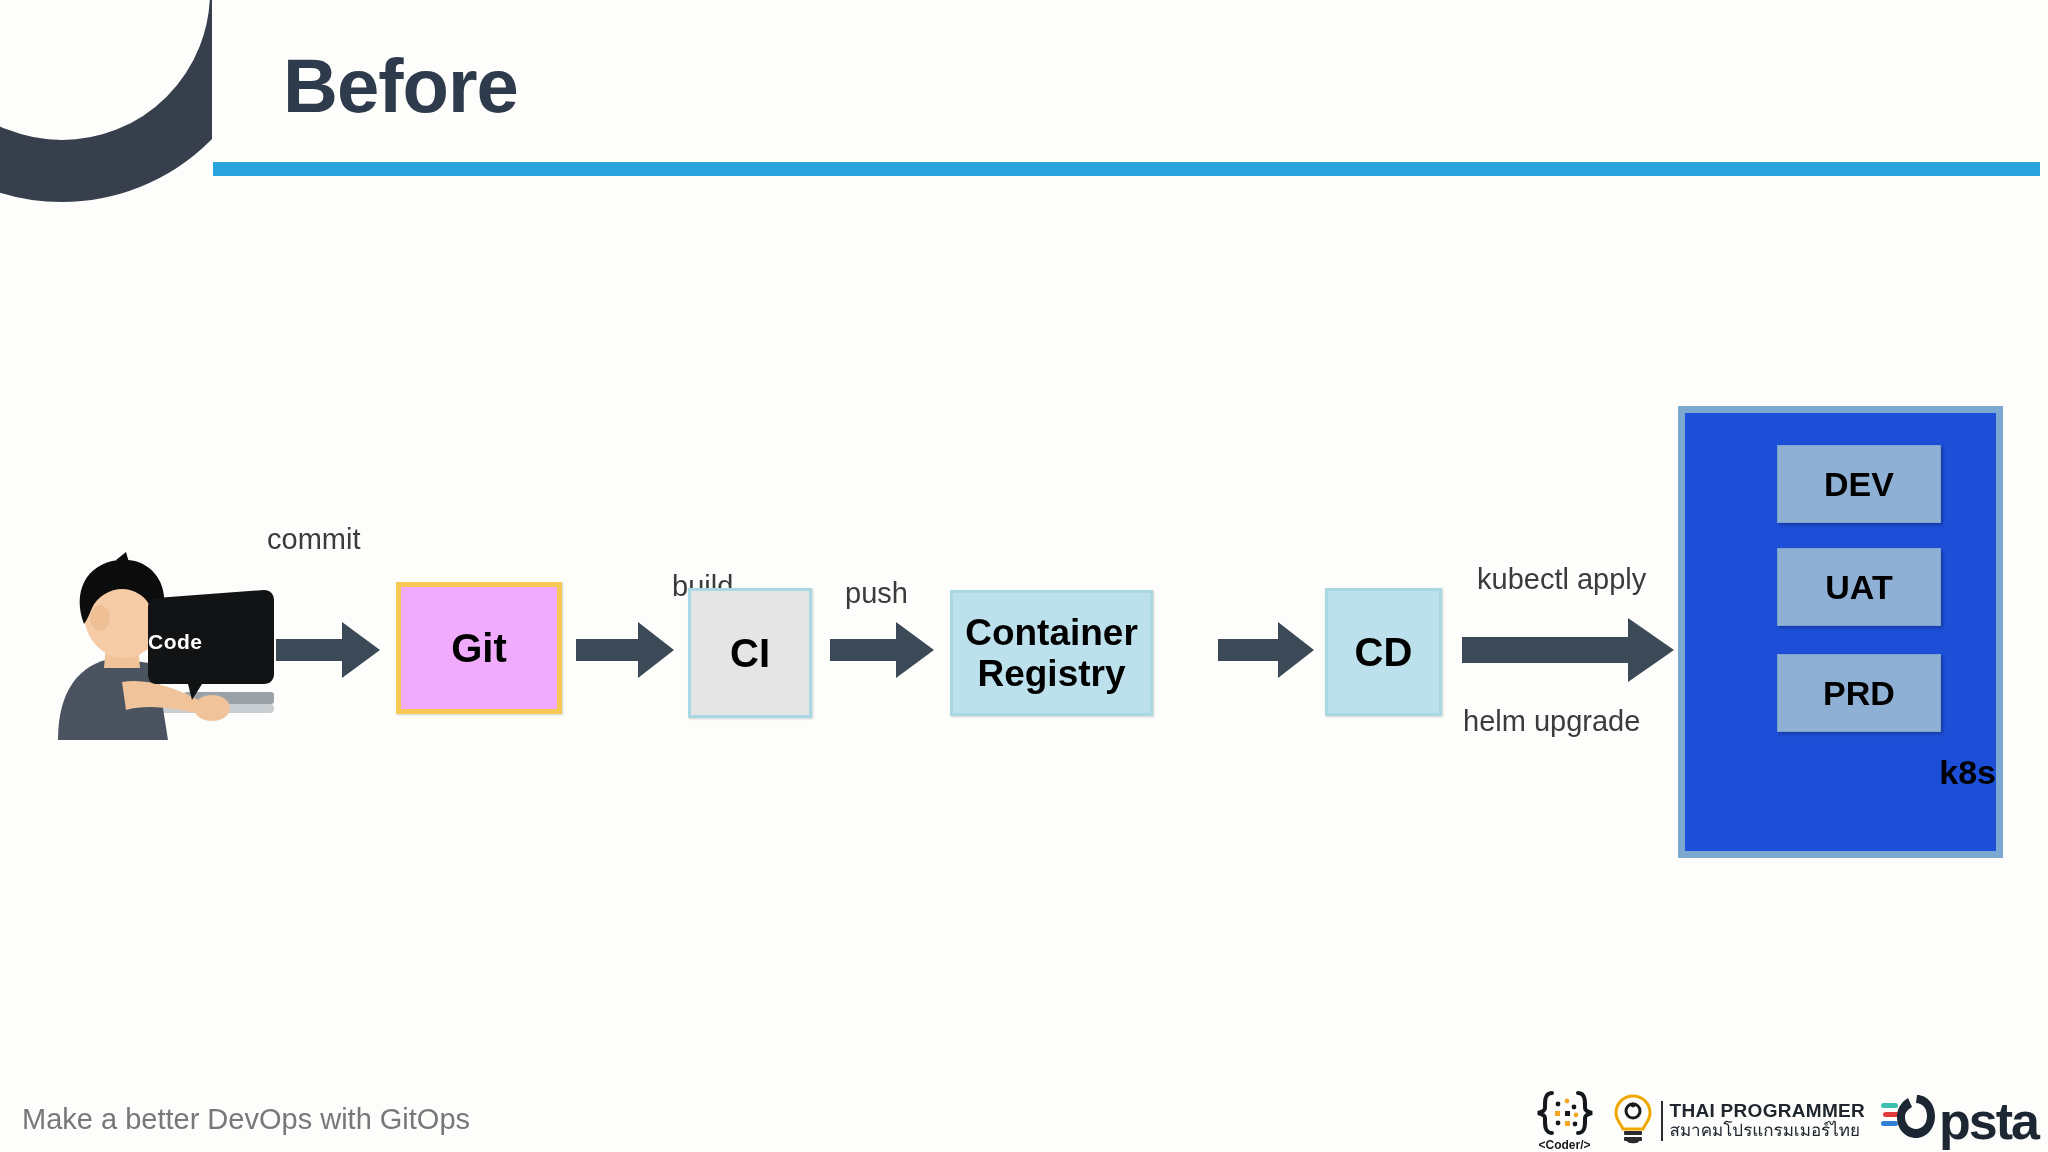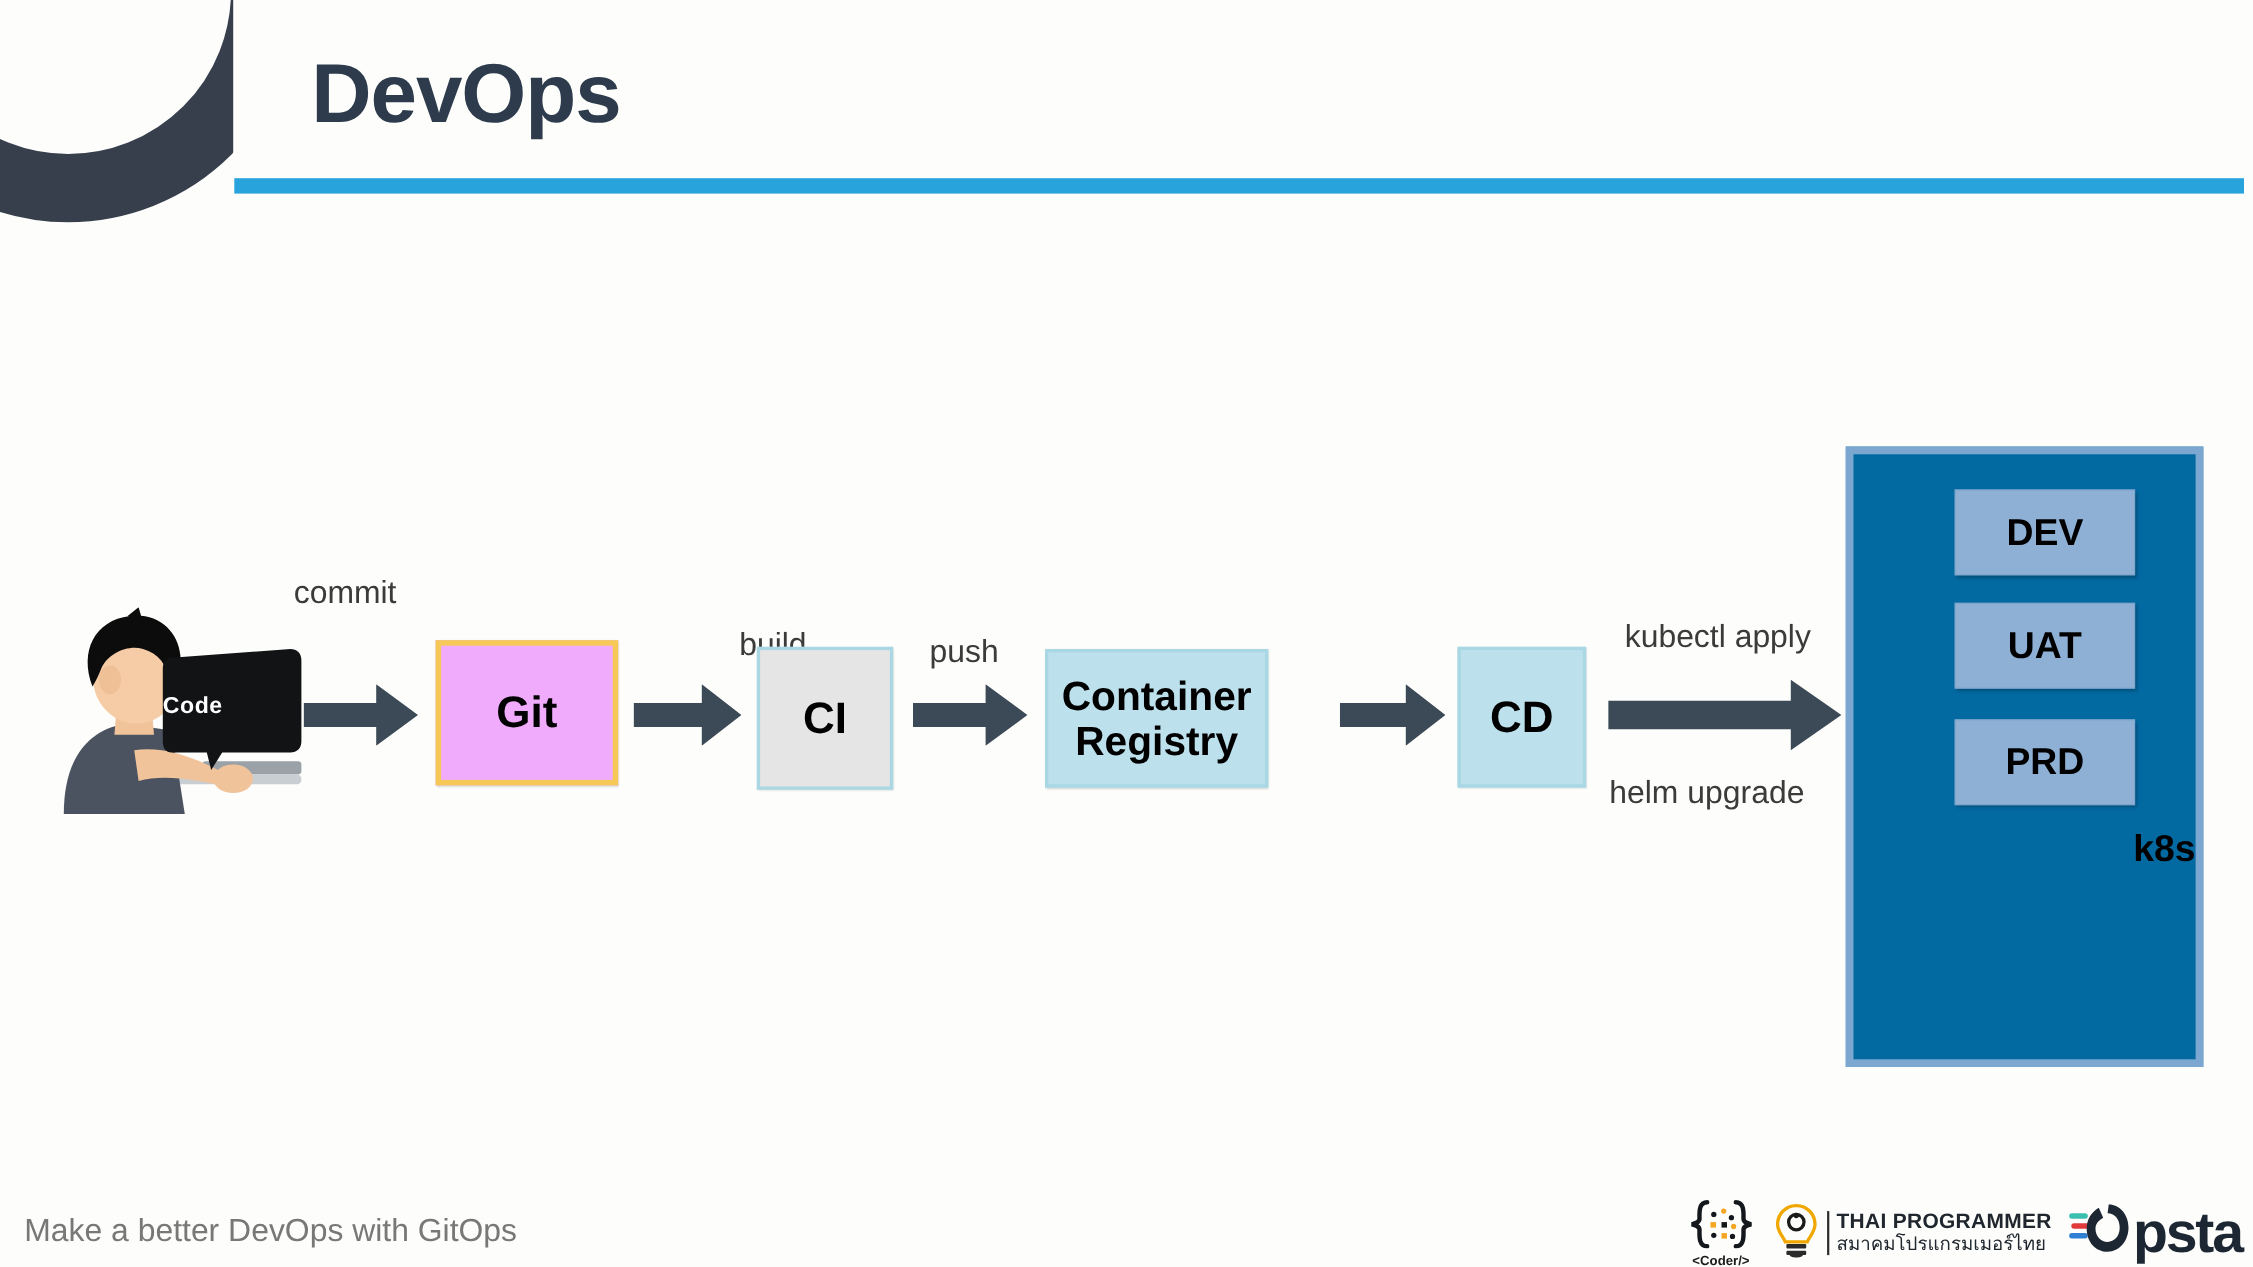--- a/index.html
+++ b/index.html
@@ -122,23 +122,23 @@
   .lbl-push   { left: 845px; top: 577px; }
   .lbl-kubectl{ left: 1477px; top: 563px; }
   .lbl-helm   { left: 1463px; top: 705px; }
 
   
   .k8s-cluster {
     position: absolute;
     left: 1678px;
     top: 406px;
     width: 325px;
-    height: 564px;
+    height: 452px;
     box-sizing: border-box;
-    background: #0369a1;
+    background: #1d4ed8;
     border: 7px solid #7ba7d0;
   }
   .env-box {
     position: absolute;
     left: 92px;
     width: 164px;
     height: 78px;
     box-sizing: border-box;
     background: #8fb0d5;
     border: 1px solid #7ea5cd;
@@ -247,21 +247,21 @@
     letter-spacing: -2px;
     line-height: 1;
   }
 </style>
 </head>
 <body>
 
 <div class="corner-arc"></div>
 <div class="arc-mask-right"></div>
 
-<div class="page-title">DevOps</div>
+<div class="page-title">Before</div>
 <div class="title-rule"></div>
 
 <div class="stage">
 
   <div class="dev-illustration">
     <svg width="228" height="188" viewBox="0 0 228 188" xmlns="http://www.w3.org/2000/svg">
 
       <rect x="132" y="140" width="90" height="12" rx="3" fill="#9aa2a8"></rect>
       <rect x="96" y="152" width="126" height="9" rx="4" fill="#c9ced2"></rect>
 

